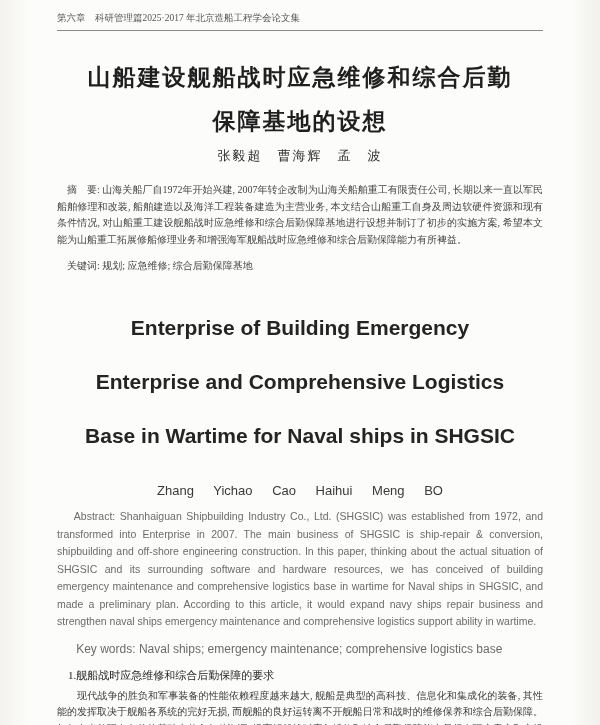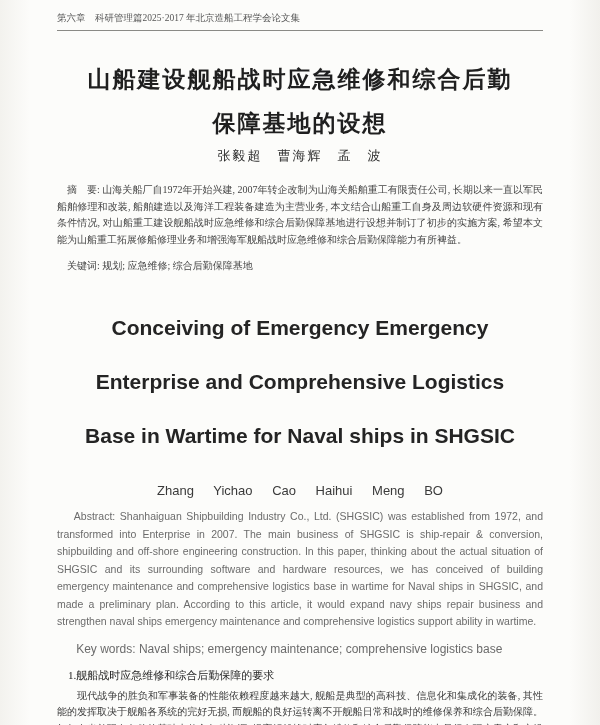--- a/index.html
+++ b/index.html
@@ -21,21 +21,21 @@
   }
   .header-rule{
     border-bottom:1px solid #8a8a86;
     margin-top:5px;
   }
   .title-cn{
     margin:26px 0 0 0;
     text-align:center;
     font-size:23px;font-weight:bold;color:#1f1f1f;
     line-height:44px;letter-spacing:2px;
-    font-family:Liberation Sans, sans-serif;
+    font-family:Liberation Mono, monospace;
   }
   .authors-cn{
     margin-top:2px;text-align:center;
     font-size:13px;color:#2e2e2e;letter-spacing:2px;
   }
   .abstract-cn{
     margin-top:17px;
     font-size:10px;line-height:16.5px;color:#454545;
     text-align:justify;text-indent:1em;
   }
@@ -92,21 +92,21 @@
     <span>保障基地的设想</span>
   </h1>
 
   <div class="authors-cn">张毅超　曹海辉　孟　波</div>
 
   <p class="abstract-cn">摘　要: 山海关船厂自1972年开始兴建, 2007年转企改制为山海关船舶重工有限责任公司, 长期以来一直以军民船舶修理和改装, 船舶建造以及海洋工程装备建造为主营业务, 本文结合山船重工自身及周边软硬件资源和现有条件情况, 对山船重工建设舰船战时应急维修和综合后勤保障基地进行设想并制订了初步的实施方案, 希望本文能为山船重工拓展修船修理业务和增强海军舰船战时应急维修和综合后勤保障能力有所裨益。</p>
 
   <div class="keywords-cn">关键词: 规划; 应急维修; 综合后勤保障基地</div>
 
   <h2 class="title-en">
-    <span>Conceiving of Emergency Emergency</span><br>
+    <span>Enterprise of Building Emergency</span><br>
     <span>Enterprise and Comprehensive Logistics</span><br>
     <span>Base in Wartime for Naval ships in SHGSIC</span>
   </h2>
 
   <div class="authors-en">Zhang Yichao Cao Haihui Meng BO</div>
 
   <p class="abstract-en">Abstract: Shanhaiguan Shipbuilding Industry Co., Ltd. (SHGSIC) was established from 1972, and transformed into Enterprise in 2007. The main business of SHGSIC is ship-repair &amp; conversion, shipbuilding and off-shore engineering construction. In this paper, thinking about the actual situation of SHGSIC and its surrounding software and hardware resources, we has conceived of building emergency maintenance and comprehensive logistics base in wartime for Naval ships in SHGSIC, and made a preliminary plan. According to this article, it would expand navy ships repair business and strengthen naval ships emergency maintenance and comprehensive logistics support ability in wartime.</p>
 
   <div class="keywords-en">Key words: Naval ships; emergency maintenance; comprehensive logistics base</div>
 

